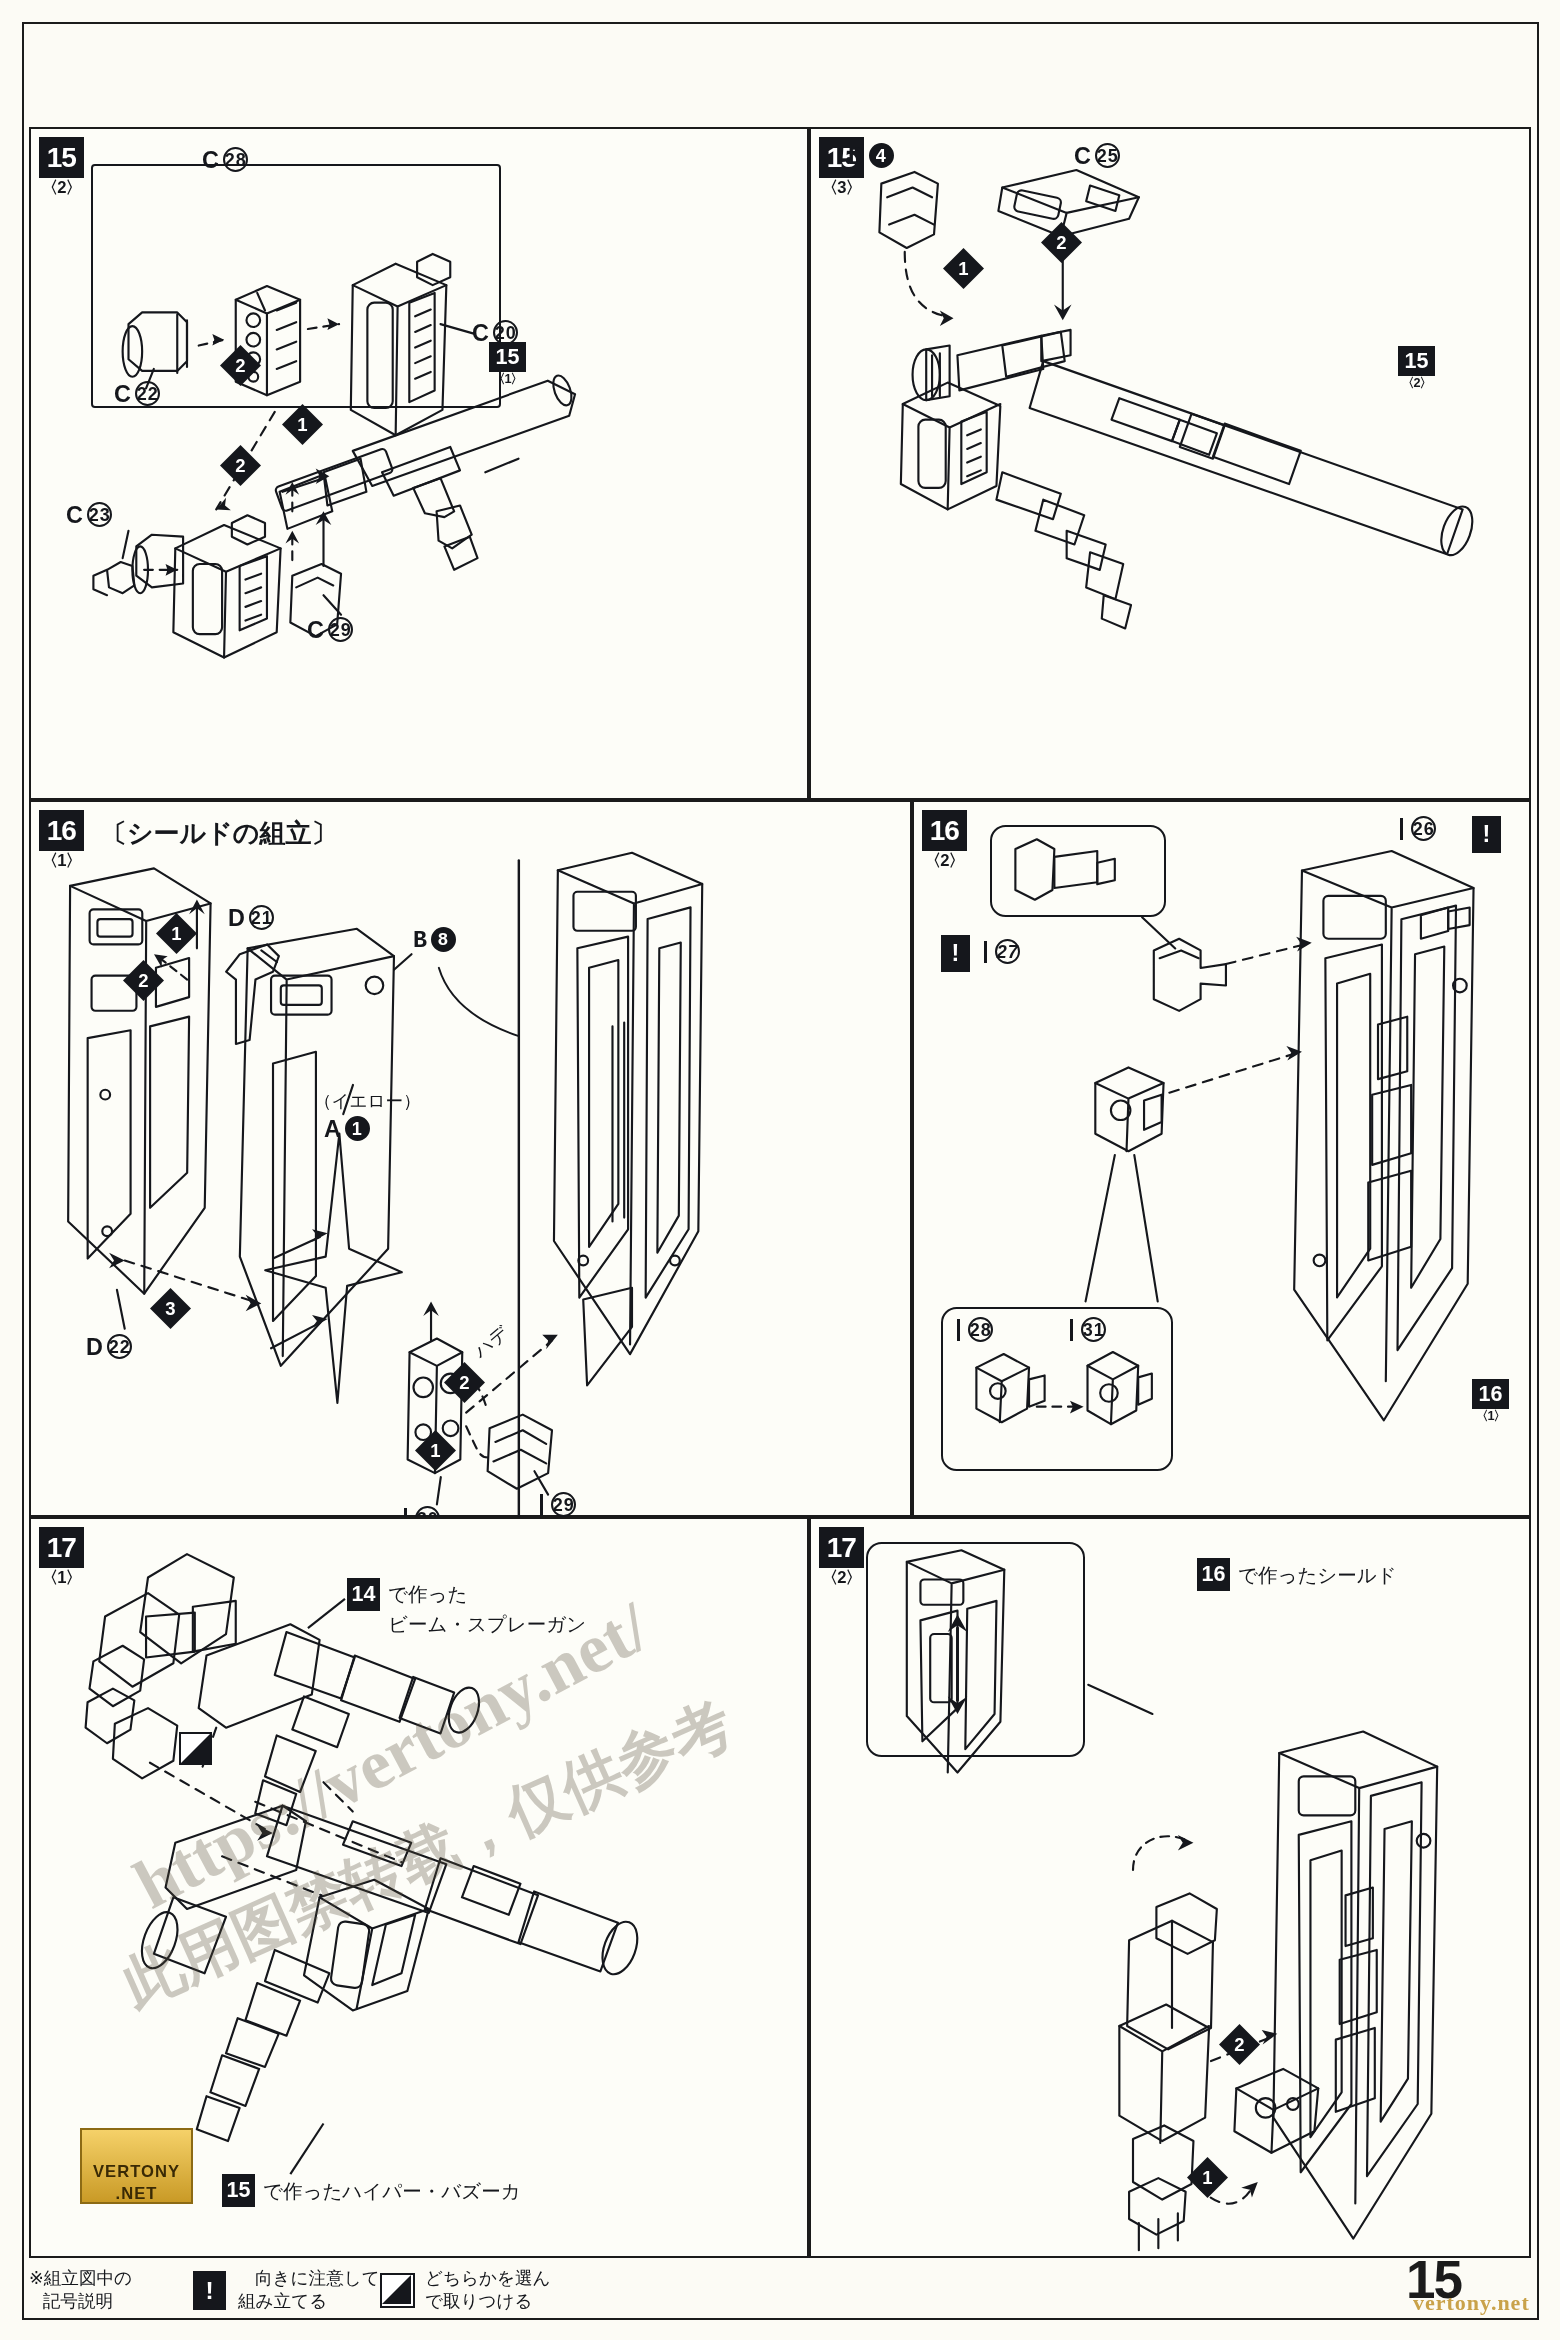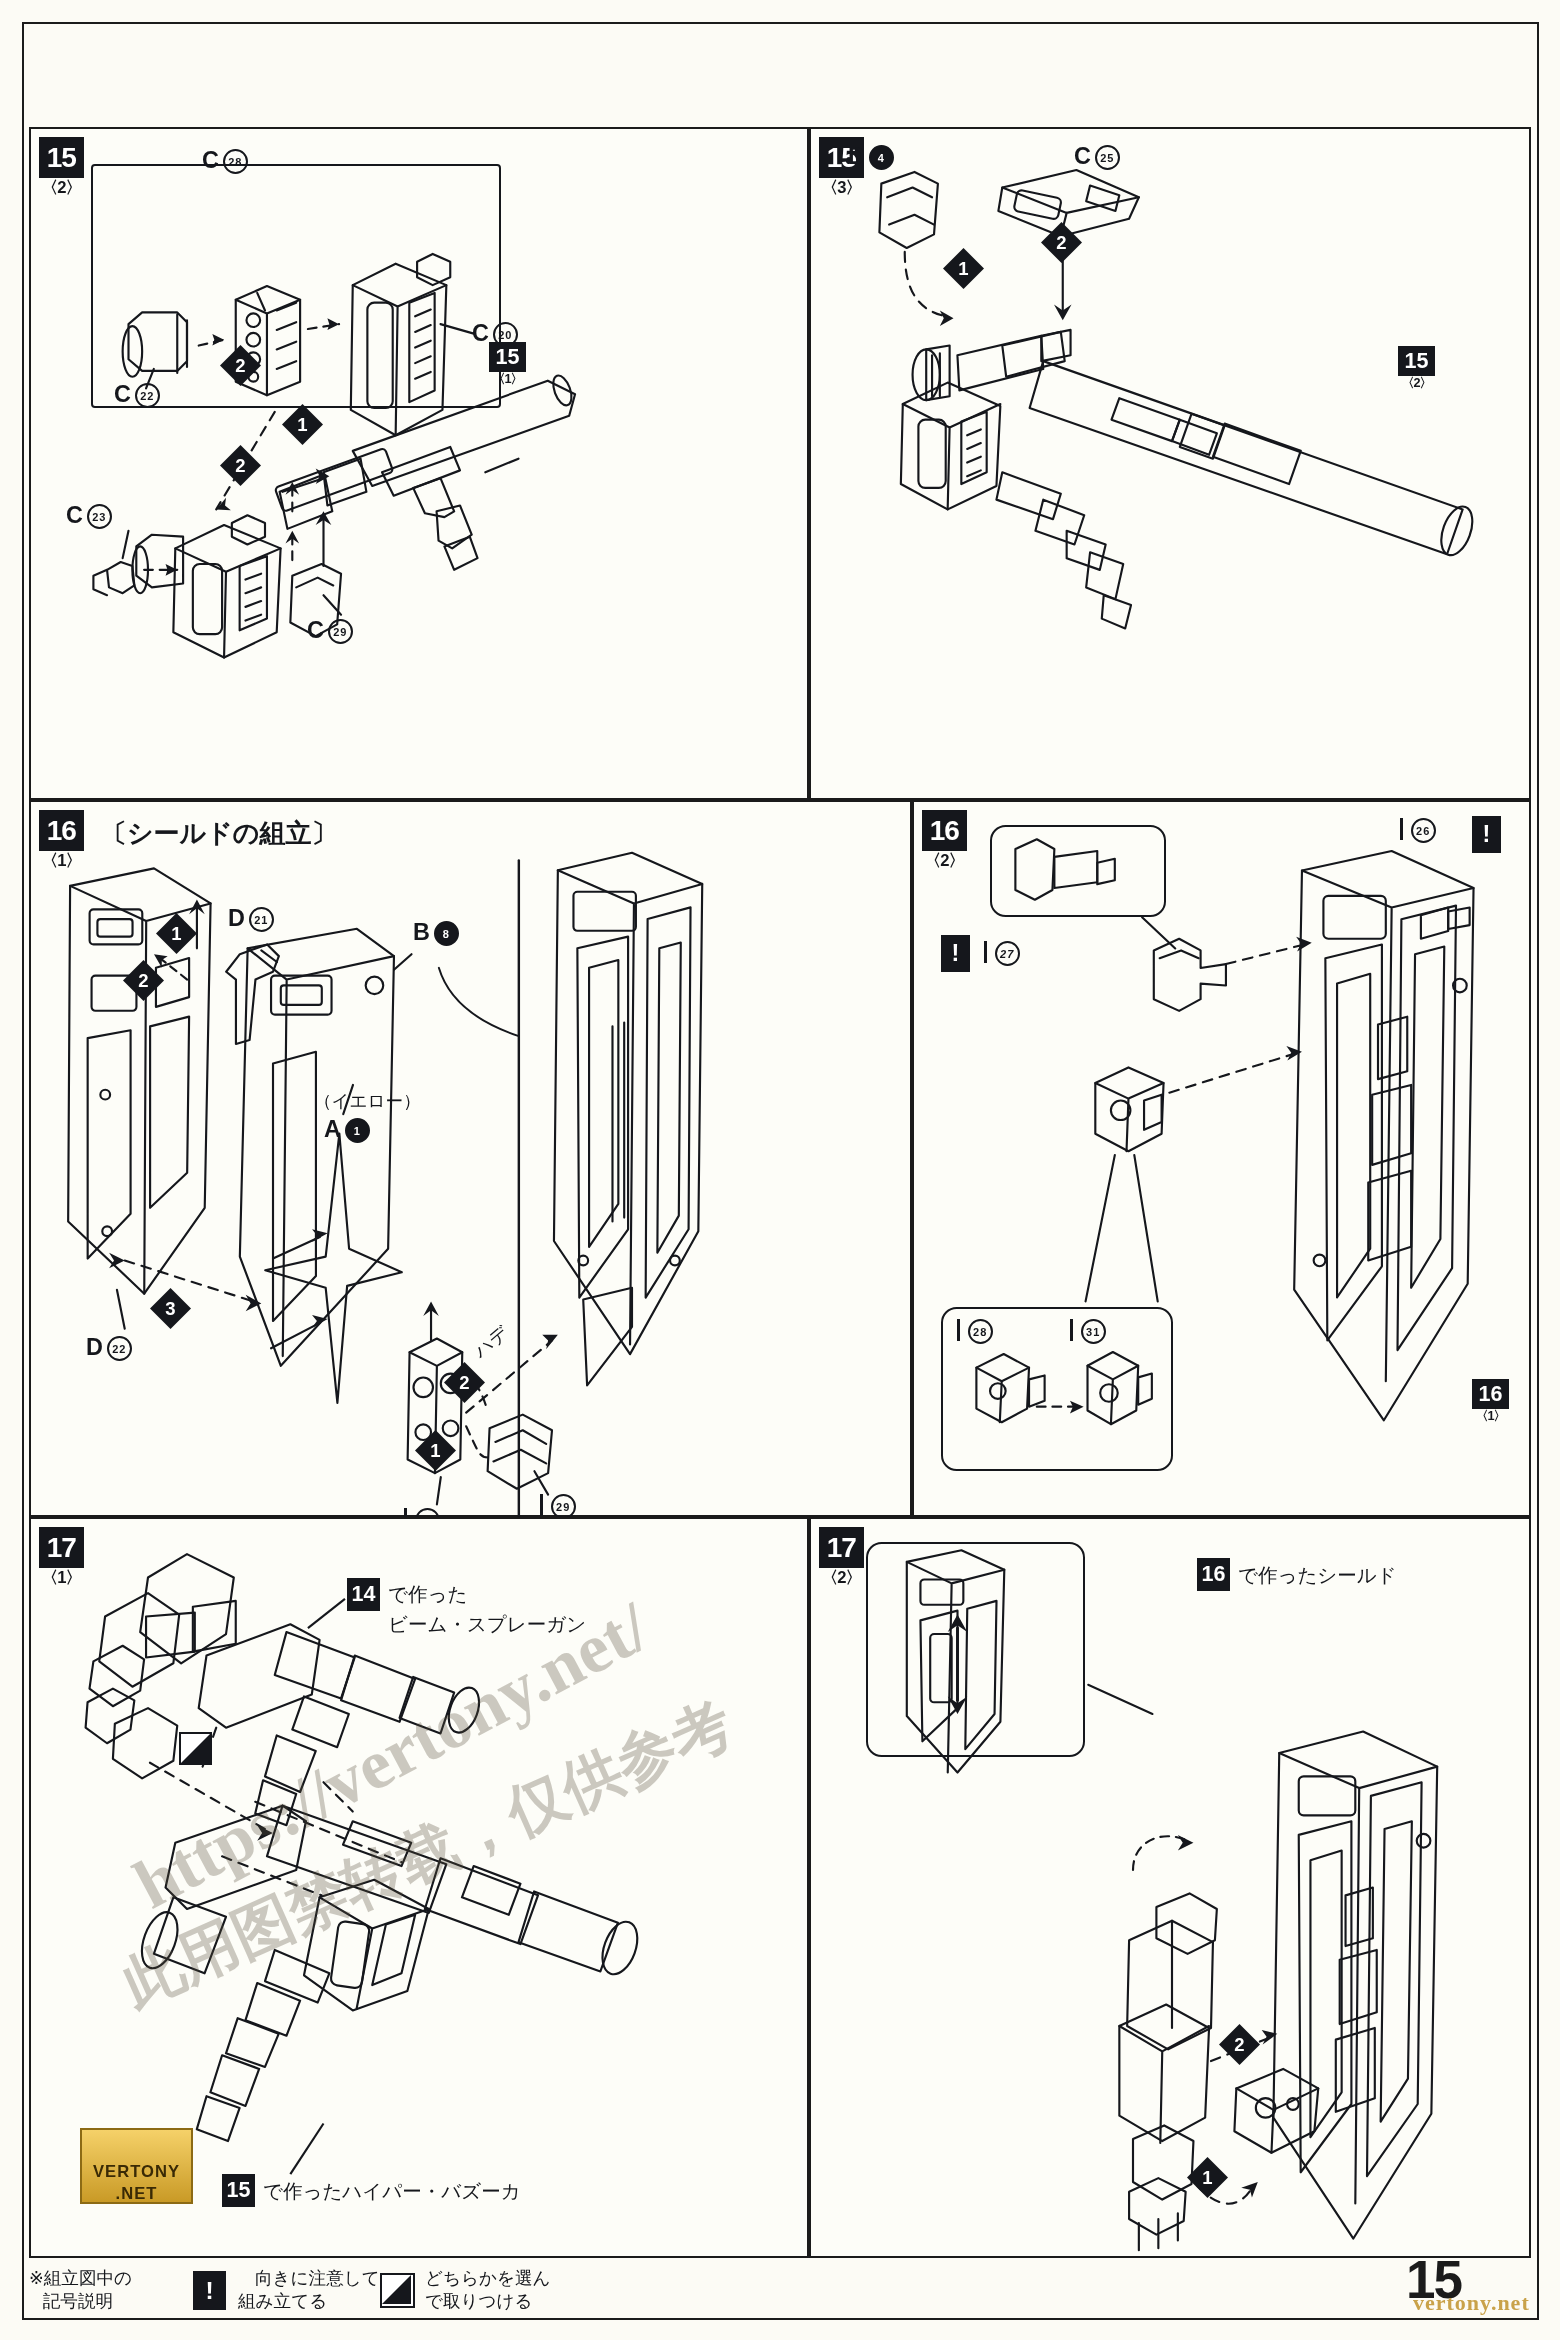--- a/index.html
+++ b/index.html
@@ -80,21 +80,21 @@
     color:#15171c;
     letter-spacing:1px;
   }
   .part-label .circ{
     display:inline-block;
     border:2px solid #15171c;
     border-radius:50%;
     width:25px;height:25px;
     line-height:22.4px;
     text-align:center;
-    font-size:11px;
+    font-size:18px;
     font-weight:bold;
     vertical-align:2px;
     margin-left:2.9px;
     box-sizing:border-box;
   }
   .part-label .circ.filled{
     background:#15171c;color:#fff;border-color:#15171c;
   }
   .part-label .bar{
     display:inline-block;
@@ -500,21 +500,21 @@
         <path d="M466 618 C460 600 452 590 444 586" stroke-dasharray="9 7"></path>
         <path d="M438 584 l15 4 l-7 3 l-1 8 z" fill="#15171c" stroke="none"></path>
         <path d="M410 552 L410 520"></path>
         <path d="M410 512 l-8 15 l8 -6 l8 6 z" fill="#15171c" stroke="none"></path>
         <path d="M420 692 L416 720"></path>
         <path d="M516 686 L530 710"></path>
       </g>
     </svg>
 
     <div class="part-label" style="left:197px;top:103px;">D<span class="circ">21</span></div>
-    <div class="part-label" style="left:382px;top:117px;">B<span class="circ filled">8</span></div>
+    <div class="part-label" style="left:382px;top:125px;font-family:Liberation Mono, monospace;">B<span class="circ filled">8</span></div>
     <div class="part-label" style="left:293px;top:314px;">A<span class="circ filled">1</span></div>
     <div class="part-label" style="left:55px;top:532px;">D<span class="circ">22</span></div>
     <div class="part-label" style="left:373px;top:704px;"><span class="bar"></span><span class="circ">30</span></div>
     <div class="part-label" style="left:509px;top:690px;"><span class="bar"></span><span class="circ">29</span></div>
 
     <div class="lbl-note" style="left:283px;top:287px;font-size:17.6px;">（イエロー）</div>
     <div class="lbl-note" style="left:441px;top:527px;transform:rotate(-40deg);font-size:18.5px;">ハデ</div>
 
     <div class="snum" style="left:131px;top:117px;">
         <span>1</span>

